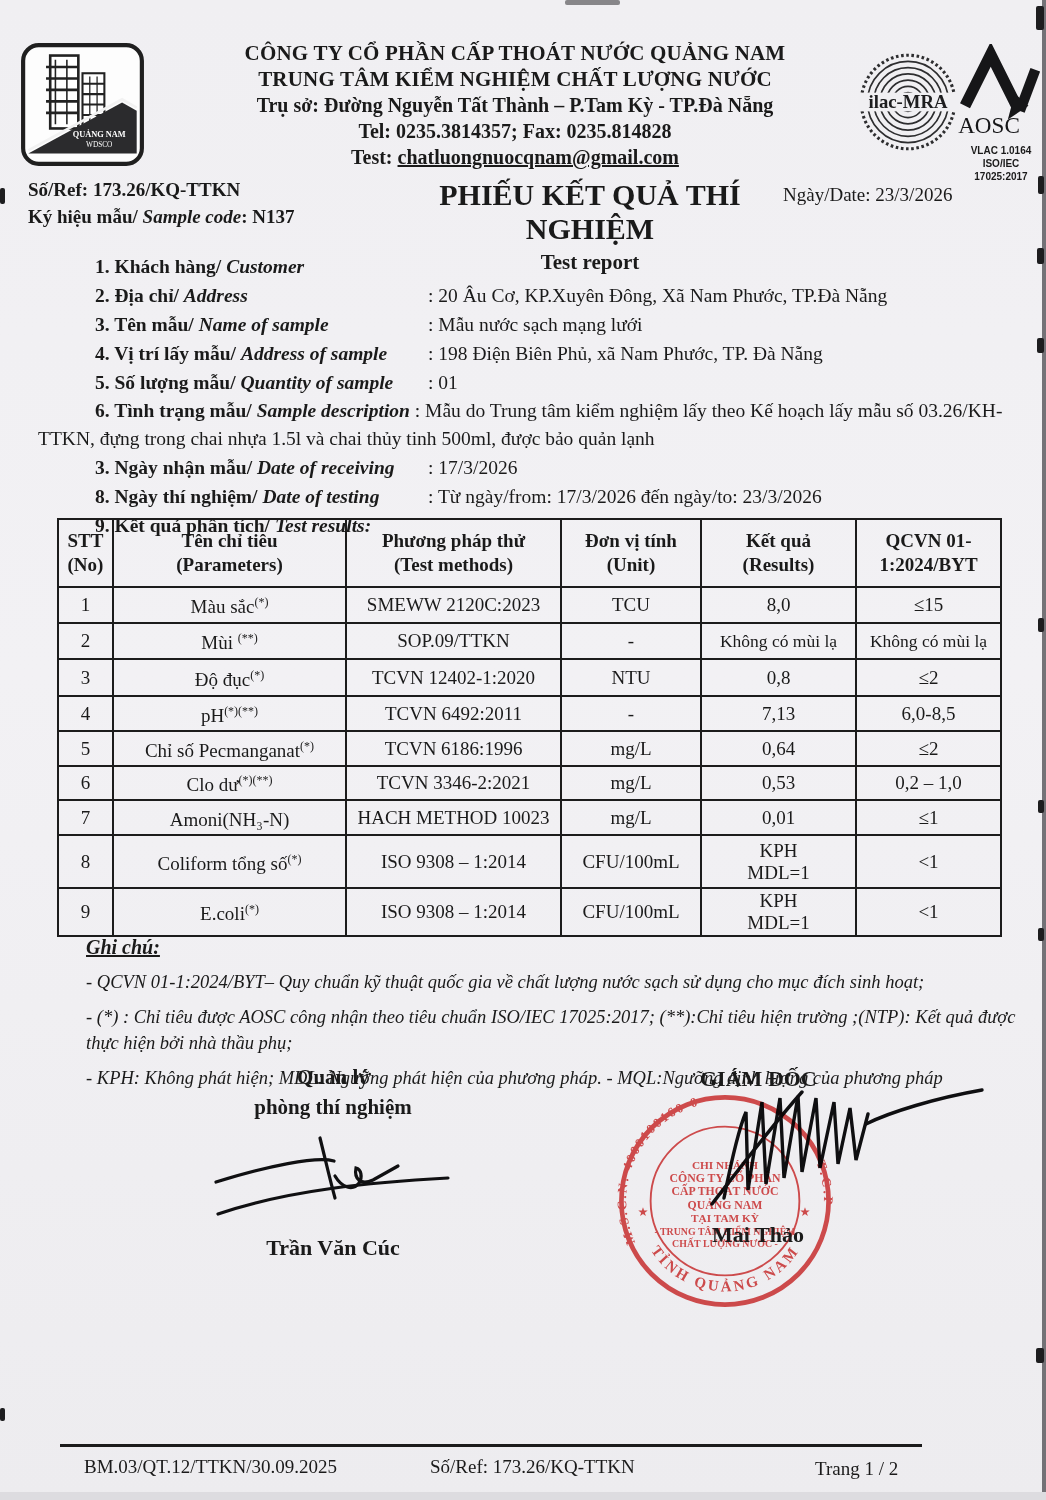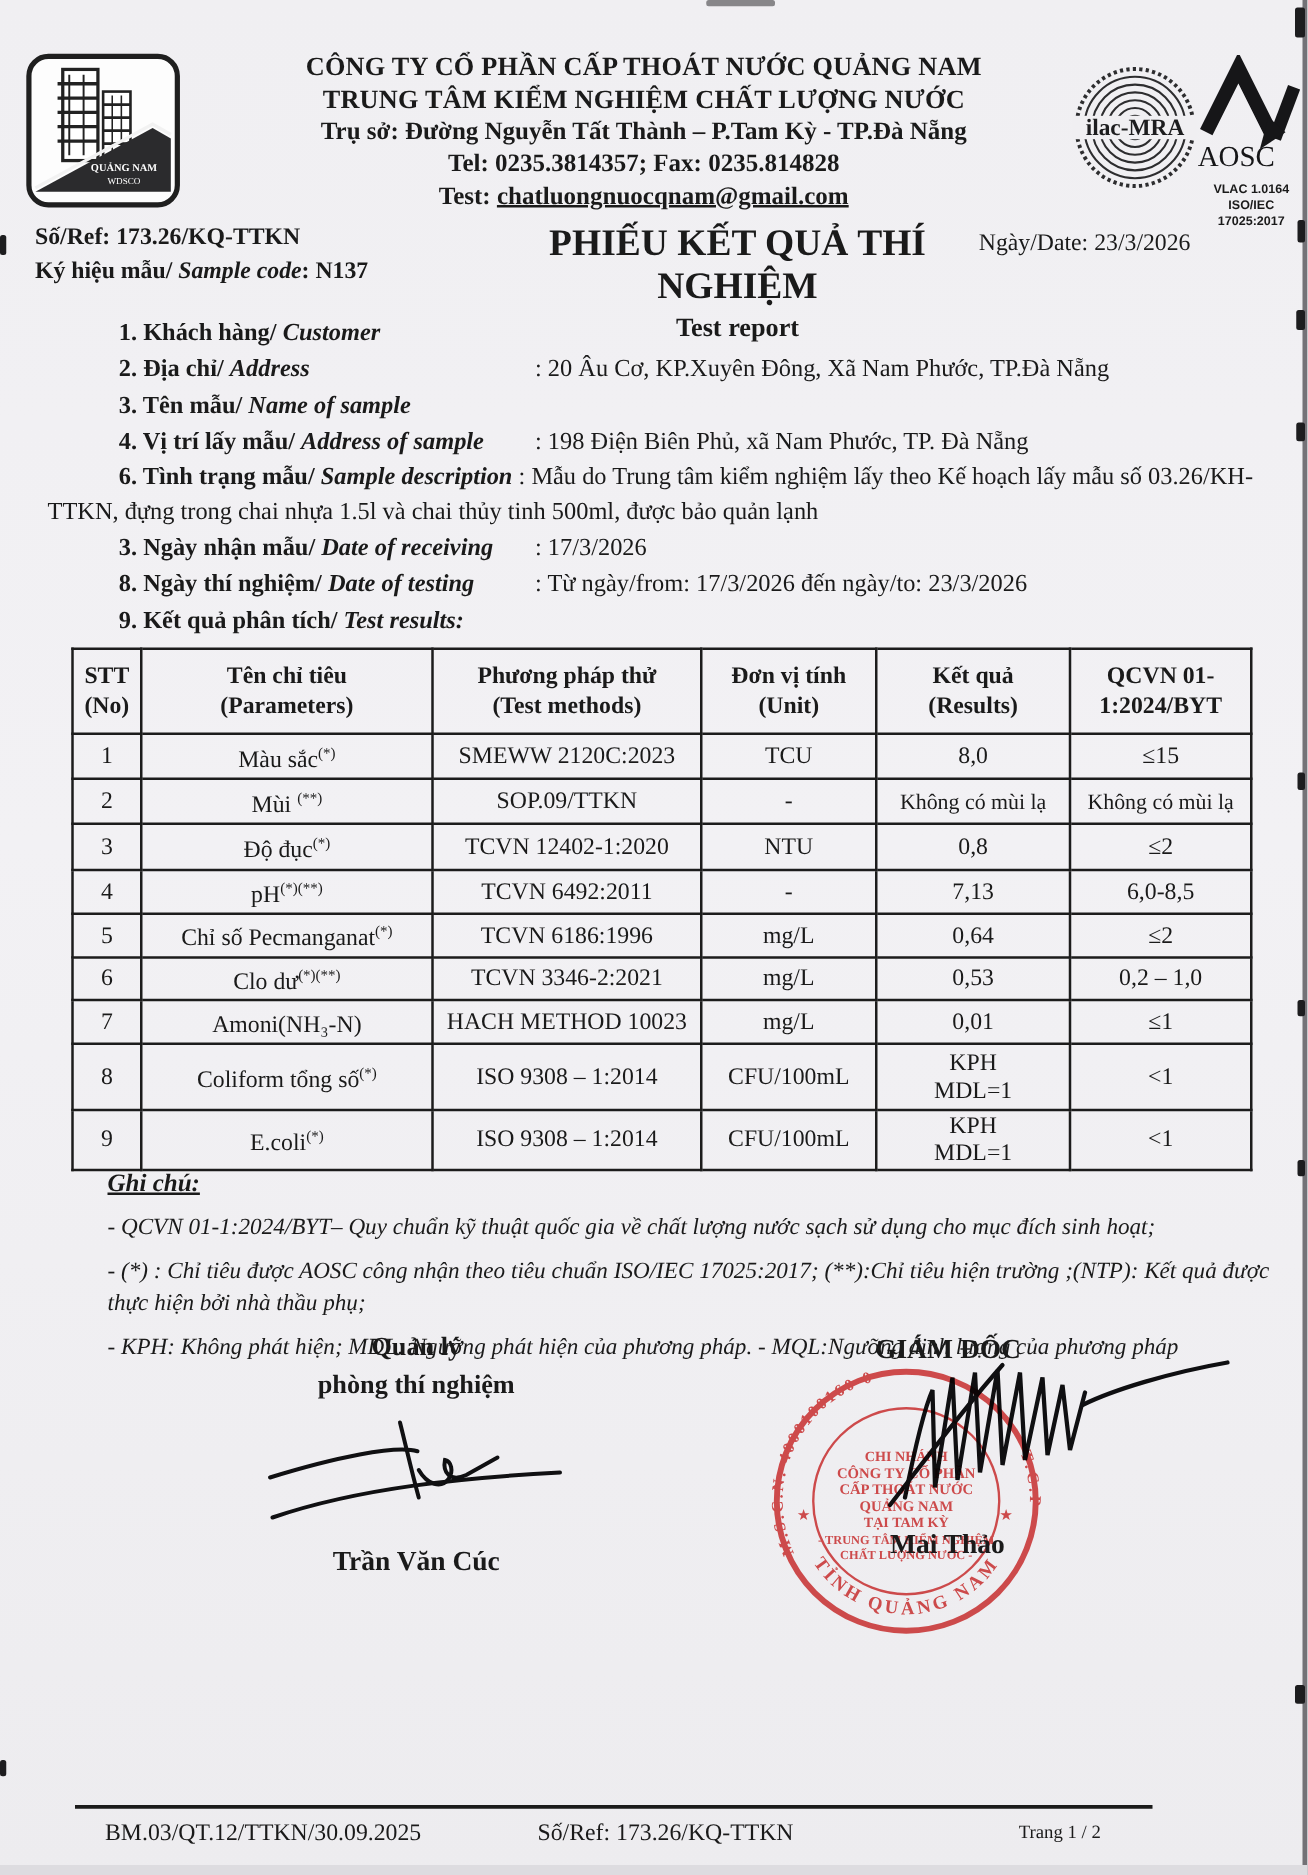--- a/index.html
+++ b/index.html
@@ -58,21 +58,21 @@
   .sig-left-svg{margin-top:8px;}
   .sig-left .sn{font-size:22px;font-weight:bold;margin-top:6px;}
   .sig-right-title{position:absolute;left:700px;top:1066px;font-size:22px;font-weight:bold;}
   .stamp-wrap{position:absolute;left:612px;top:1088px;mix-blend-mode:multiply;opacity:.92;}
   .sig-right-svg{position:absolute;left:690px;top:1072px;mix-blend-mode:multiply;}
   .sig-right-name{position:absolute;left:712px;top:1222px;font-size:22px;font-weight:bold;}
   
   .footer-line{position:absolute;left:60px;top:1444px;width:862px;height:3px;background:#1b1b1b;}
   .footer-left{position:absolute;left:84px;top:1456px;font-size:19px;}
   .footer-center{position:absolute;left:430px;top:1456px;font-size:19px;}
-  .footer-right{position:absolute;left:815px;top:1458px;font-size:15px;}
+  .footer-right{position:absolute;left:815px;top:1458px;font-size:19px;}
   
   .edge-line{position:absolute;right:0;top:0;width:4px;height:1500px;background:#4a484d;opacity:.75;}
   .artifact{position:absolute;background:#1d1d1f;border-radius:2px;}
   .bottom-band{position:absolute;left:0;top:1492px;width:1046px;height:8px;background:#dddce0;}
   svg text{font-family:"Liberation Serif","DejaVu Serif",serif;}
 </style>
 </head>
 <body>
 
 <div class="page">
@@ -137,24 +137,29 @@
   <div class="fields">
     <div class="f-row">
       <div class="f-label"><span>1. Khách hàng/ </span><span class="it">Customer</span></div>
     </div>
     <div class="f-row">
       <div class="f-label"><span>2. Địa chỉ/ </span><span class="it">Address</span></div>
       <div class="f-value">: 20 Âu Cơ, KP.Xuyên Đông, Xã Nam Phước, TP.Đà Nẵng</div>
     </div>
     <div class="f-row">
       <div class="f-label"><span>3. Tên mẫu/ </span><span class="it">Name of sample</span></div>
+      <div class="f-value">: Mẫu nước sạch mạng lưới</div>
     </div>
     <div class="f-row">
       <div class="f-label"><span>4. Vị trí lấy mẫu/ </span><span class="it">Address of sample</span></div>
       <div class="f-value">: 198 Điện Biên Phủ, xã Nam Phước, TP. Đà Nẵng</div>
+    </div>
+    <div class="f-row">
+      <div class="f-label"><span>5. Số lượng mẫu/ </span><span class="it">Quantity of sample</span></div>
+      <div class="f-value">: 01</div>
     </div>
     <p class="f-para"><span class="f-plabel">6. Tình trạng mẫu/ </span><span class="f-plabel it">Sample description</span><span> : Mẫu do Trung tâm kiểm nghiệm lấy theo Kế hoạch lấy mẫu số 03.26/KH-TTKN, đựng trong chai nhựa 1.5l và chai thủy tinh 500ml, được bảo quản lạnh</span></p>
     <div class="f-row">
       <div class="f-label"><span>3. Ngày nhận mẫu/ </span><span class="it">Date of receiving</span></div>
       <div class="f-value">: 17/3/2026</div>
     </div>
     <div class="f-row">
       <div class="f-label"><span>8. Ngày thí nghiệm/ </span><span class="it">Date of testing</span></div>
       <div class="f-value">: Từ ngày/from: 17/3/2026  đến ngày/to: 23/3/2026</div>
     </div>

